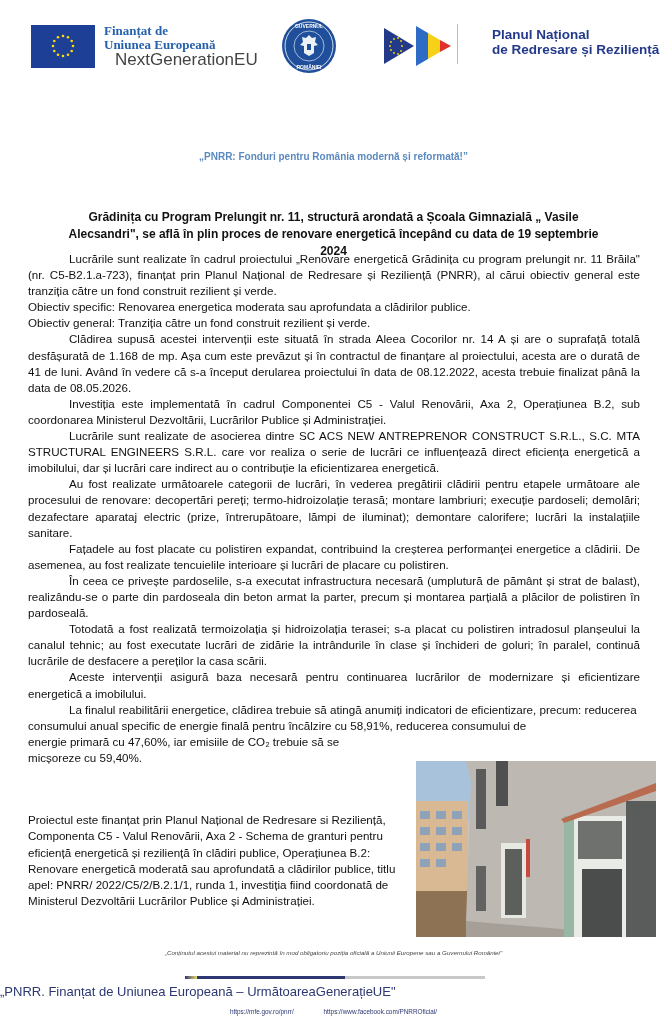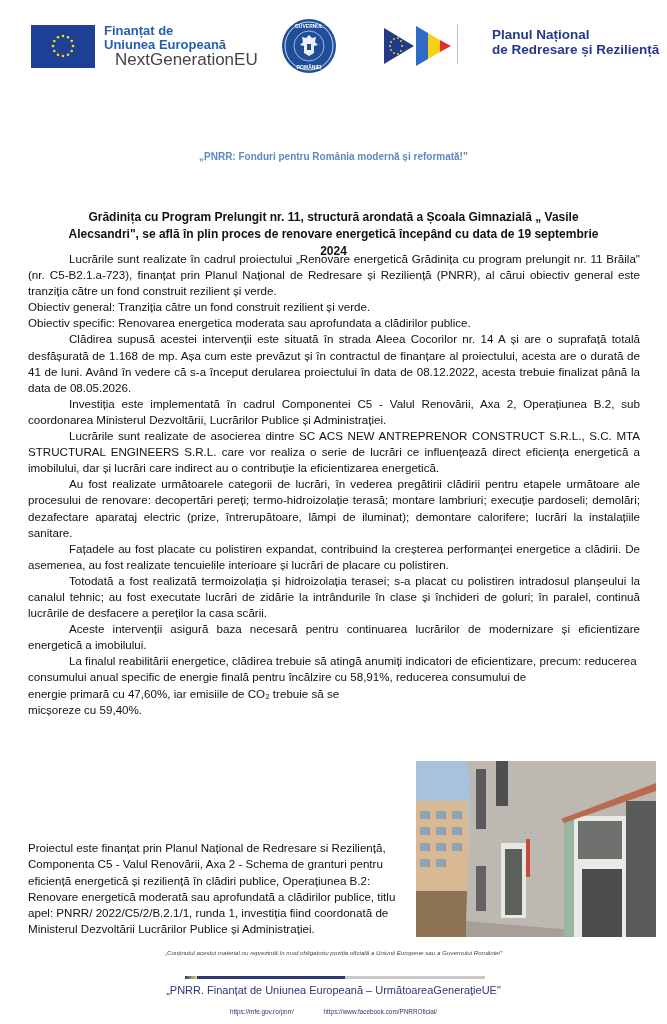--- a/index.html
+++ b/index.html
@@ -1,49 +1,49 @@
 <!DOCTYPE html>
 <html><head>
 <meta charset="utf-8">
 <style>
   html, body { margin: 0; padding: 0; background: #ffffff; }
   body { width: 667px; height: 1024px; position: relative; overflow: hidden;
          font-family: "Liberation Sans", sans-serif; color: #111; }
   .header { position: absolute; top: 18px; left: 0; width: 667px; height: 60px; }
   .eu-flag { position: absolute; left: 31px; top: 7px; width: 64px; height: 43px; background: #1d3f95; }
   .eu-text { position: absolute; left: 104px; top: 6px; line-height: 14px; }
-  .eu-text .t1 { font-weight: bold; font-size: 13px; color: #2561ad; display:block; }
+  .eu-text .t1 { font-weight: bold; font-size: 13px; color: #2561ad; display:block;font-family:Liberation Serif, serif; }
   .eu-text .t3 { font-size: 17px; color: #444; display:block; margin-top:1px;margin-left:11px; }
   .gov-seal { position: absolute; left: 281px; top: 0; width: 56px; height: 56px; }
   .pnrr-logo { position: absolute; left: 384px; top: 6px; width: 70px; height: 44px; }
   .pnrr-divider { position: absolute; left: 457px; top: 6px; width: 1px; height: 40px; background: #bbb; }
   .pnrr-text { position: absolute; left: 492px; top: 9px; font-size: 13.5px; font-weight: bold; color: #233a8a; line-height: 15px; }
   .pnrr-text span { display:block; }
   .pnrr-text .l2 { font-weight: bold; }
 
   .slogan { position: absolute; top: 151px; left: 0; width: 667px; text-align: center;
             font-size: 10px; font-weight: bold; color: #5b8ac0; }
   .title { position: absolute; top: 209px; left: 60px; width: 547px; text-align: center;
            font-size: 12px; font-weight: bold; line-height: 17px; }
 
   .body { position: absolute; top: 251px; left: 28px; width: 612px; font-size: 11.6px;
           line-height: 16.1px; text-align: justify; }
   .body p { margin: 0; }
   .body p.ind { text-indent: 41px; }
   .narrow { width: 360px; text-align:left; }
 
-  .funding { position: absolute; top: 840px; left: 28px; width: 382px; font-size: 11.6px; line-height: 16.3px; }
+  .funding { position: absolute; top: 812px; left: 28px; width: 382px; font-size: 11.6px; line-height: 16.3px; }
   .photo { position: absolute; left: 416px; top: 761px; width: 240px; height: 176px; overflow: hidden; background: #cfcac4; }
 
   .disclaimer { position: absolute; top: 949px; left: 100px; width: 467px; text-align: center; font-size: 6.2px; color: #444; font-style: italic;}
   .bar { position: absolute; top: 976px; left: 185px; width: 300px; height: 3px; }
   .bar .dark { position:absolute; left: 12px; top:0; width: 148px; height:3px; background:#2d3772; }
   .bar .light { position:absolute; left: 160px; top:0; width: 140px; height:3px; background:#c8c8c8; }
   .bar .tip { position:absolute; left:0; top:0; width:12px; height:3px; background: linear-gradient(90deg,#2d3772,#e8dc6a); }
-  .footer-slogan { position: absolute; top: 984px; left: 0; width: 667px; text-align: center; font-size: 11px; color: #2d3772; }
+  .footer-slogan { position: absolute; top: 984px; left: 0; width: 667px; text-align: left; font-size: 13px; color: #2d3772; }
   .links { position: absolute; top: 1008px; left: 0; width: 667px; text-align: center; font-size: 6.4px; color: #2d3772; }
   .links span { margin: 0 14px; }
 </style>
 </head>
 <body>
 
 <div class="header">
   <div class="eu-flag">
     <svg width="64" height="43" viewBox="0 0 64 43">
       <rect width="64" height="43" fill="#1d3f95"></rect>
@@ -107,27 +107,28 @@
     <span class="l2">de Redresare și Reziliență</span>
   </div>
 </div>
 
 <div class="slogan">„PNRR: Fonduri pentru România modernă și reformată!”</div>
 
 <div class="title">Grădinița cu Program Prelungit nr. 11, structură arondată a Școala Gimnazială „ Vasile Alecsandri", se află în plin proces de renovare energetică începând cu data de 19 septembrie 2024</div>
 
 <div class="body">
   <p class="ind">Lucrările sunt realizate în cadrul proiectului „Renovare energetică Grădinița cu program prelungit nr. 11 Brăila" (nr. C5-B2.1.a-723), finanțat prin Planul Național de Redresare și Reziliență (PNRR), al cărui obiectiv general este tranziția către un fond construit rezilient și verde.</p>
+  <p>Obiectiv specific: Renovarea energetica moderata sau aprofundata a clădirilor publice.</p>
   <p>Obiectiv general: Tranziția către un fond construit rezilient și verde.</p>
-  <p>Obiectiv specific: Renovarea energetica moderata sau aprofundata a clădirilor publice.</p>
   <p class="ind">Clădirea supusă acestei intervenții este situată în strada Aleea Cocorilor nr. 14 A  și are o suprafață totală desfășurată  de 1.168 de mp. Așa cum este prevăzut și în contractul de finanțare al proiectului, acesta are o durată de 41 de luni. Având în vedere că s-a început derularea proiectului în data de 08.12.2022, acesta trebuie finalizat până la data de 08.05.2026.</p>
   <p class="ind">Investiția este implementată în cadrul Componentei C5 - Valul Renovării, Axa 2, Operațiunea B.2, sub coordonarea Ministerul Dezvoltării, Lucrărilor Publice și Administrației.</p>
   <p class="ind">Lucrările sunt realizate de asocierea dintre SC ACS NEW ANTREPRENOR CONSTRUCT S.R.L., S.C. MTA STRUCTURAL ENGINEERS S.R.L. care vor realiza o serie de lucrări ce influențează direct eficiența energetică a imobilului, dar și lucrări care indirect au o contribuție la eficientizarea energetică.</p>
   <p class="ind">Au fost realizate următoarele categorii de lucrări, în vederea pregătirii clădirii pentru etapele următoare ale procesului de renovare: decopertări pereți; termo-hidroizolație terasă; montare lambriuri; execuție pardoseli; demolări; dezafectare aparataj electric (prize, întrerupătoare, lămpi de iluminat); demontare calorifere; lucrări la instalațiile sanitare.</p>
   <p class="ind">Fațadele au fost placate cu polistiren expandat, contribuind la creșterea performanței energetice a clădirii. De asemenea, au fost realizate tencuielile interioare și lucrări de placare cu polistiren.</p>
+  <p class="ind">În ceea ce privește pardoselile, s-a executat infrastructura necesară (umplutură de pământ și strat de balast), realizându-se o parte din pardoseala din beton armat la parter, precum și montarea parțială a plăcilor de polistiren în pardoseală.</p>
   <p class="ind">Totodată a fost realizată termoizolația și hidroizolația terasei; s-a placat cu polistiren intradosul planșeului la canalul tehnic; au fost executate lucrări de zidărie la intrândurile în clase și închideri de goluri; în paralel, continuă lucrările de desfacere a pereților la casa scării.</p>
   <p class="ind">Aceste intervenții asigură baza necesară pentru continuarea lucrărilor de modernizare și eficientizare energetică a imobilului.</p>
   <p class="ind" style="text-align:left">La finalul reabilitării energetice, clădirea trebuie să atingă anumiți indicatori de eficientizare, precum: reducerea consumului anual specific de energie finală pentru încălzire cu 58,91%, reducerea consumului de</p>
   <p class="narrow">energie primară cu 47,60%, iar emisiile de CO₂ trebuie să se micșoreze cu 59,40%.</p>
 </div>
 
 <div class="funding">Proiectul este finanțat prin Planul Național de Redresare si Reziliență, Componenta C5 - Valul Renovării, Axa 2 - Schema de granturi pentru eficiență energetică și reziliență în clădiri publice, Operațiunea B.2: Renovare energetică moderată sau aprofundată a clădirilor publice, titlu apel: PNRR/ 2022/C5/2/B.2.1/1, runda 1, investiția fiind coordonată de Ministerul Dezvoltării Lucrărilor Publice și Administrației.</div>
 
 <div class="photo">
   <svg width="240" height="176" viewBox="0 0 240 176">

